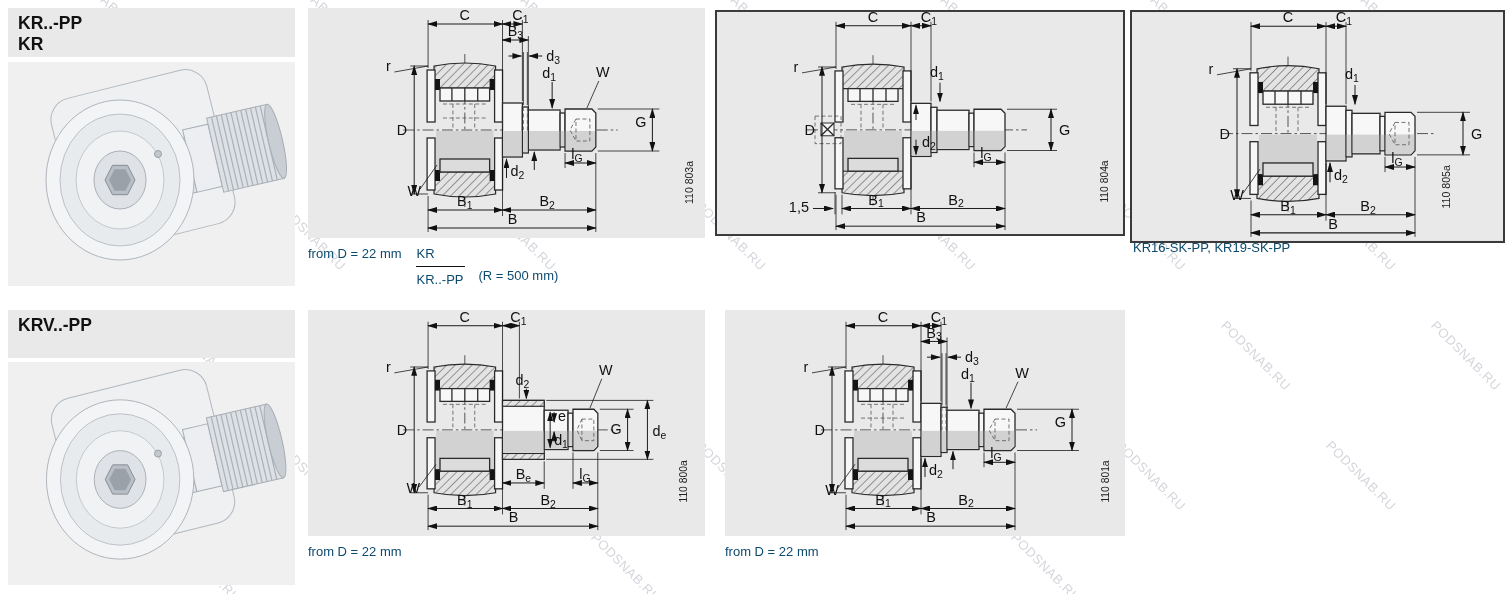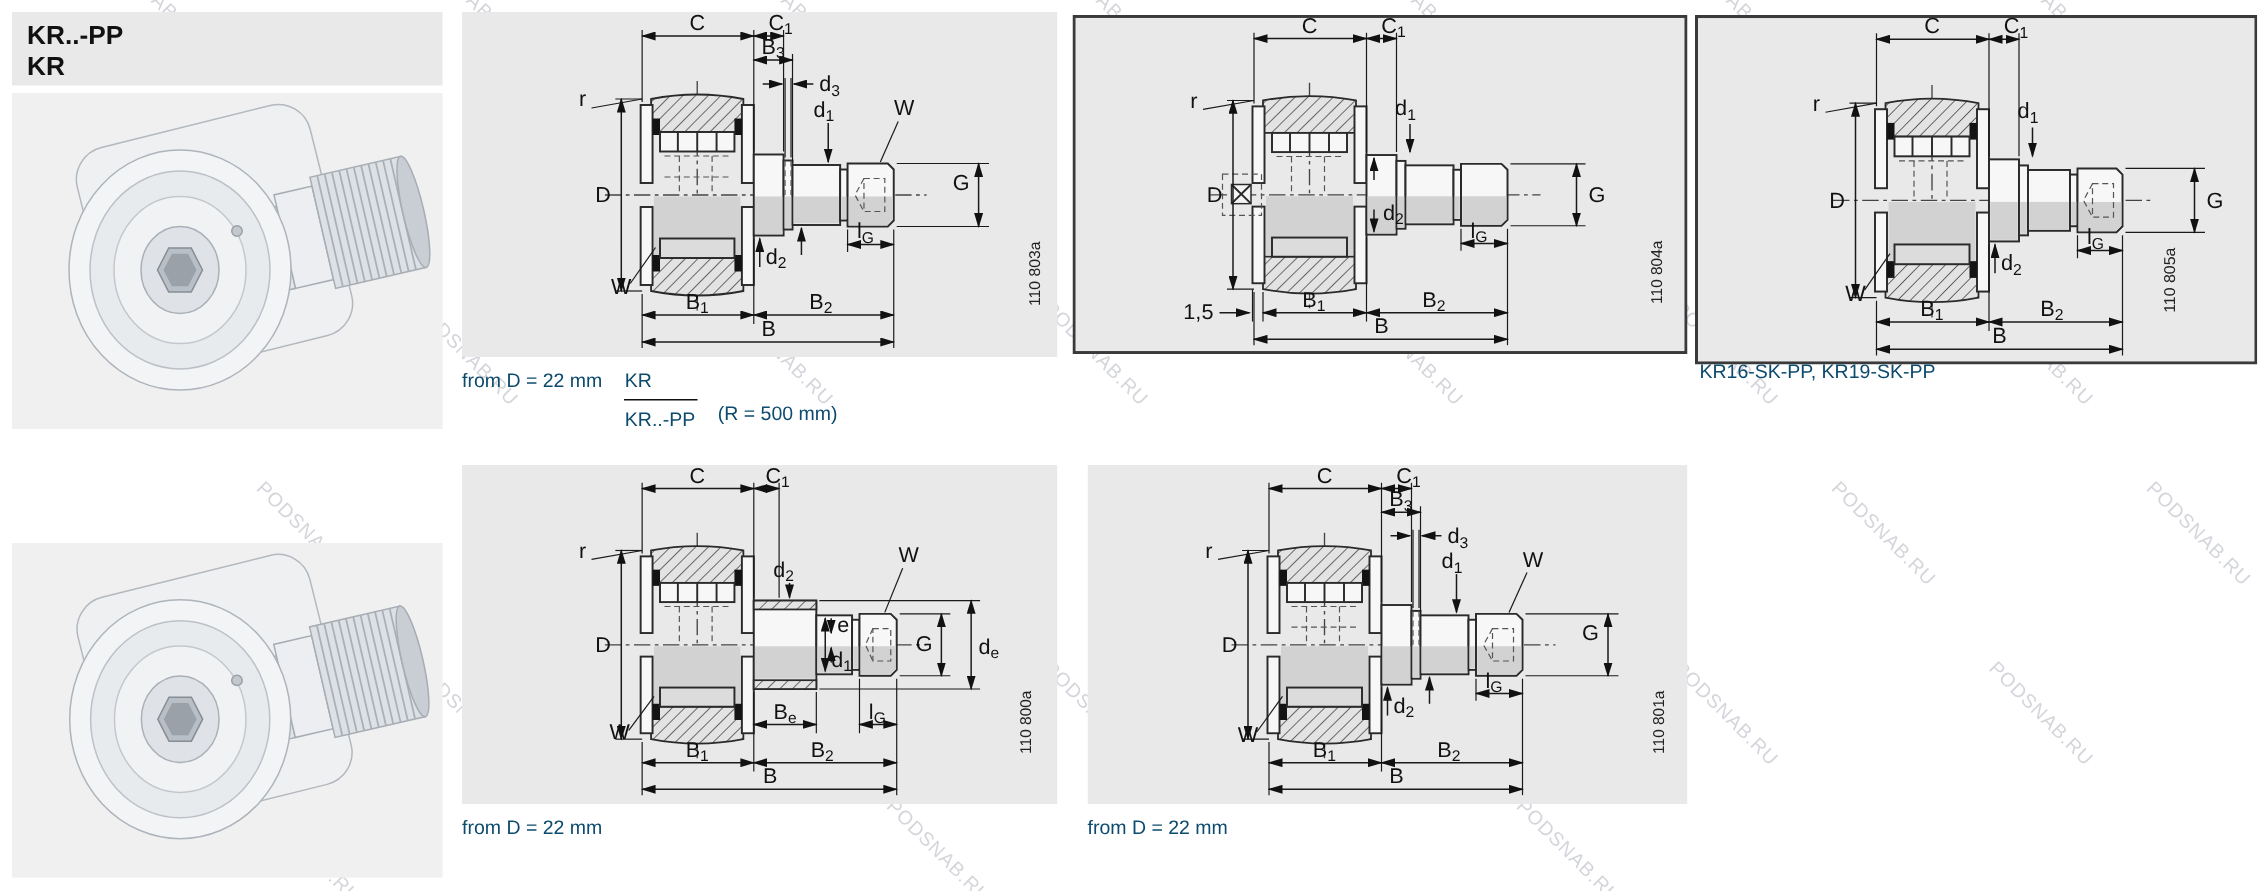--- a/index.html
+++ b/index.html
@@ -105,20 +105,23 @@
       <ellipse cx="112" cy="118" rx="74" ry="80" fill="#f3f4f6" stroke="#aeb4bb"></ellipse>
       <ellipse cx="112" cy="118" rx="60" ry="66" fill="#e8ebee" stroke="#bcc1c7"></ellipse>
       <ellipse cx="112" cy="118" rx="44" ry="49" fill="#f1f2f4" stroke="#c3c8cd"></ellipse>
       <ellipse cx="112" cy="118" rx="26" ry="29" fill="#dfe3e7" stroke="#aab0b7"></ellipse>
       <polygon points="127,118 119.5,103.3 104.5,103.3 97,118 104.5,132.7 119.5,132.7" fill="#b9bfc6" stroke="#878d94"></polygon>
       <polygon points="123,118 117.4,107.2 106.6,107.2 101,118 106.6,128.8 117.4,128.8" fill="#9aa1a9"></polygon>
       <circle cx="150" cy="92" r="3.5" fill="#c3c8cd" stroke="#9aa0a8"></circle>
     </svg>
   </div>
 
+  <div class="band" style="left:8px;top:310px;width:287px;height:48px;">
+    <div class="ln1">KRV..-PP</div>
+  </div>
 
   <div class="photo" style="left:8px;top:362px;width:287px;height:223px;">
     <svg viewBox="0 0 287 224">
       <rect width="287" height="224" fill="#f0f0f0"></rect>
       <rect x="55" y="20" width="160" height="158" rx="22" fill="#eef0f2" stroke="#b3b8bf" transform="rotate(-14 135 99)"></rect>
       <g transform="rotate(-13 170 110)">
         <rect x="150" y="78" width="34" height="56" fill="#e2e5e9" stroke="#a7adb4"></rect>
         <rect x="184" y="70" width="26" height="64" fill="#eceef1" stroke="#a7adb4"></rect>
         <rect x="210" y="64" width="62" height="76" fill="#dde1e5" stroke="#a7adb4"></rect>
         <path d="M215,64v76M220,64v76M225,64v76M230,64v76M235,64v76M240,64v76M245,64v76M250,64v76M255,64v76M260,64v76M265,64v76" stroke="#aab0b7" stroke-width="1.2" fill="none"></path>

